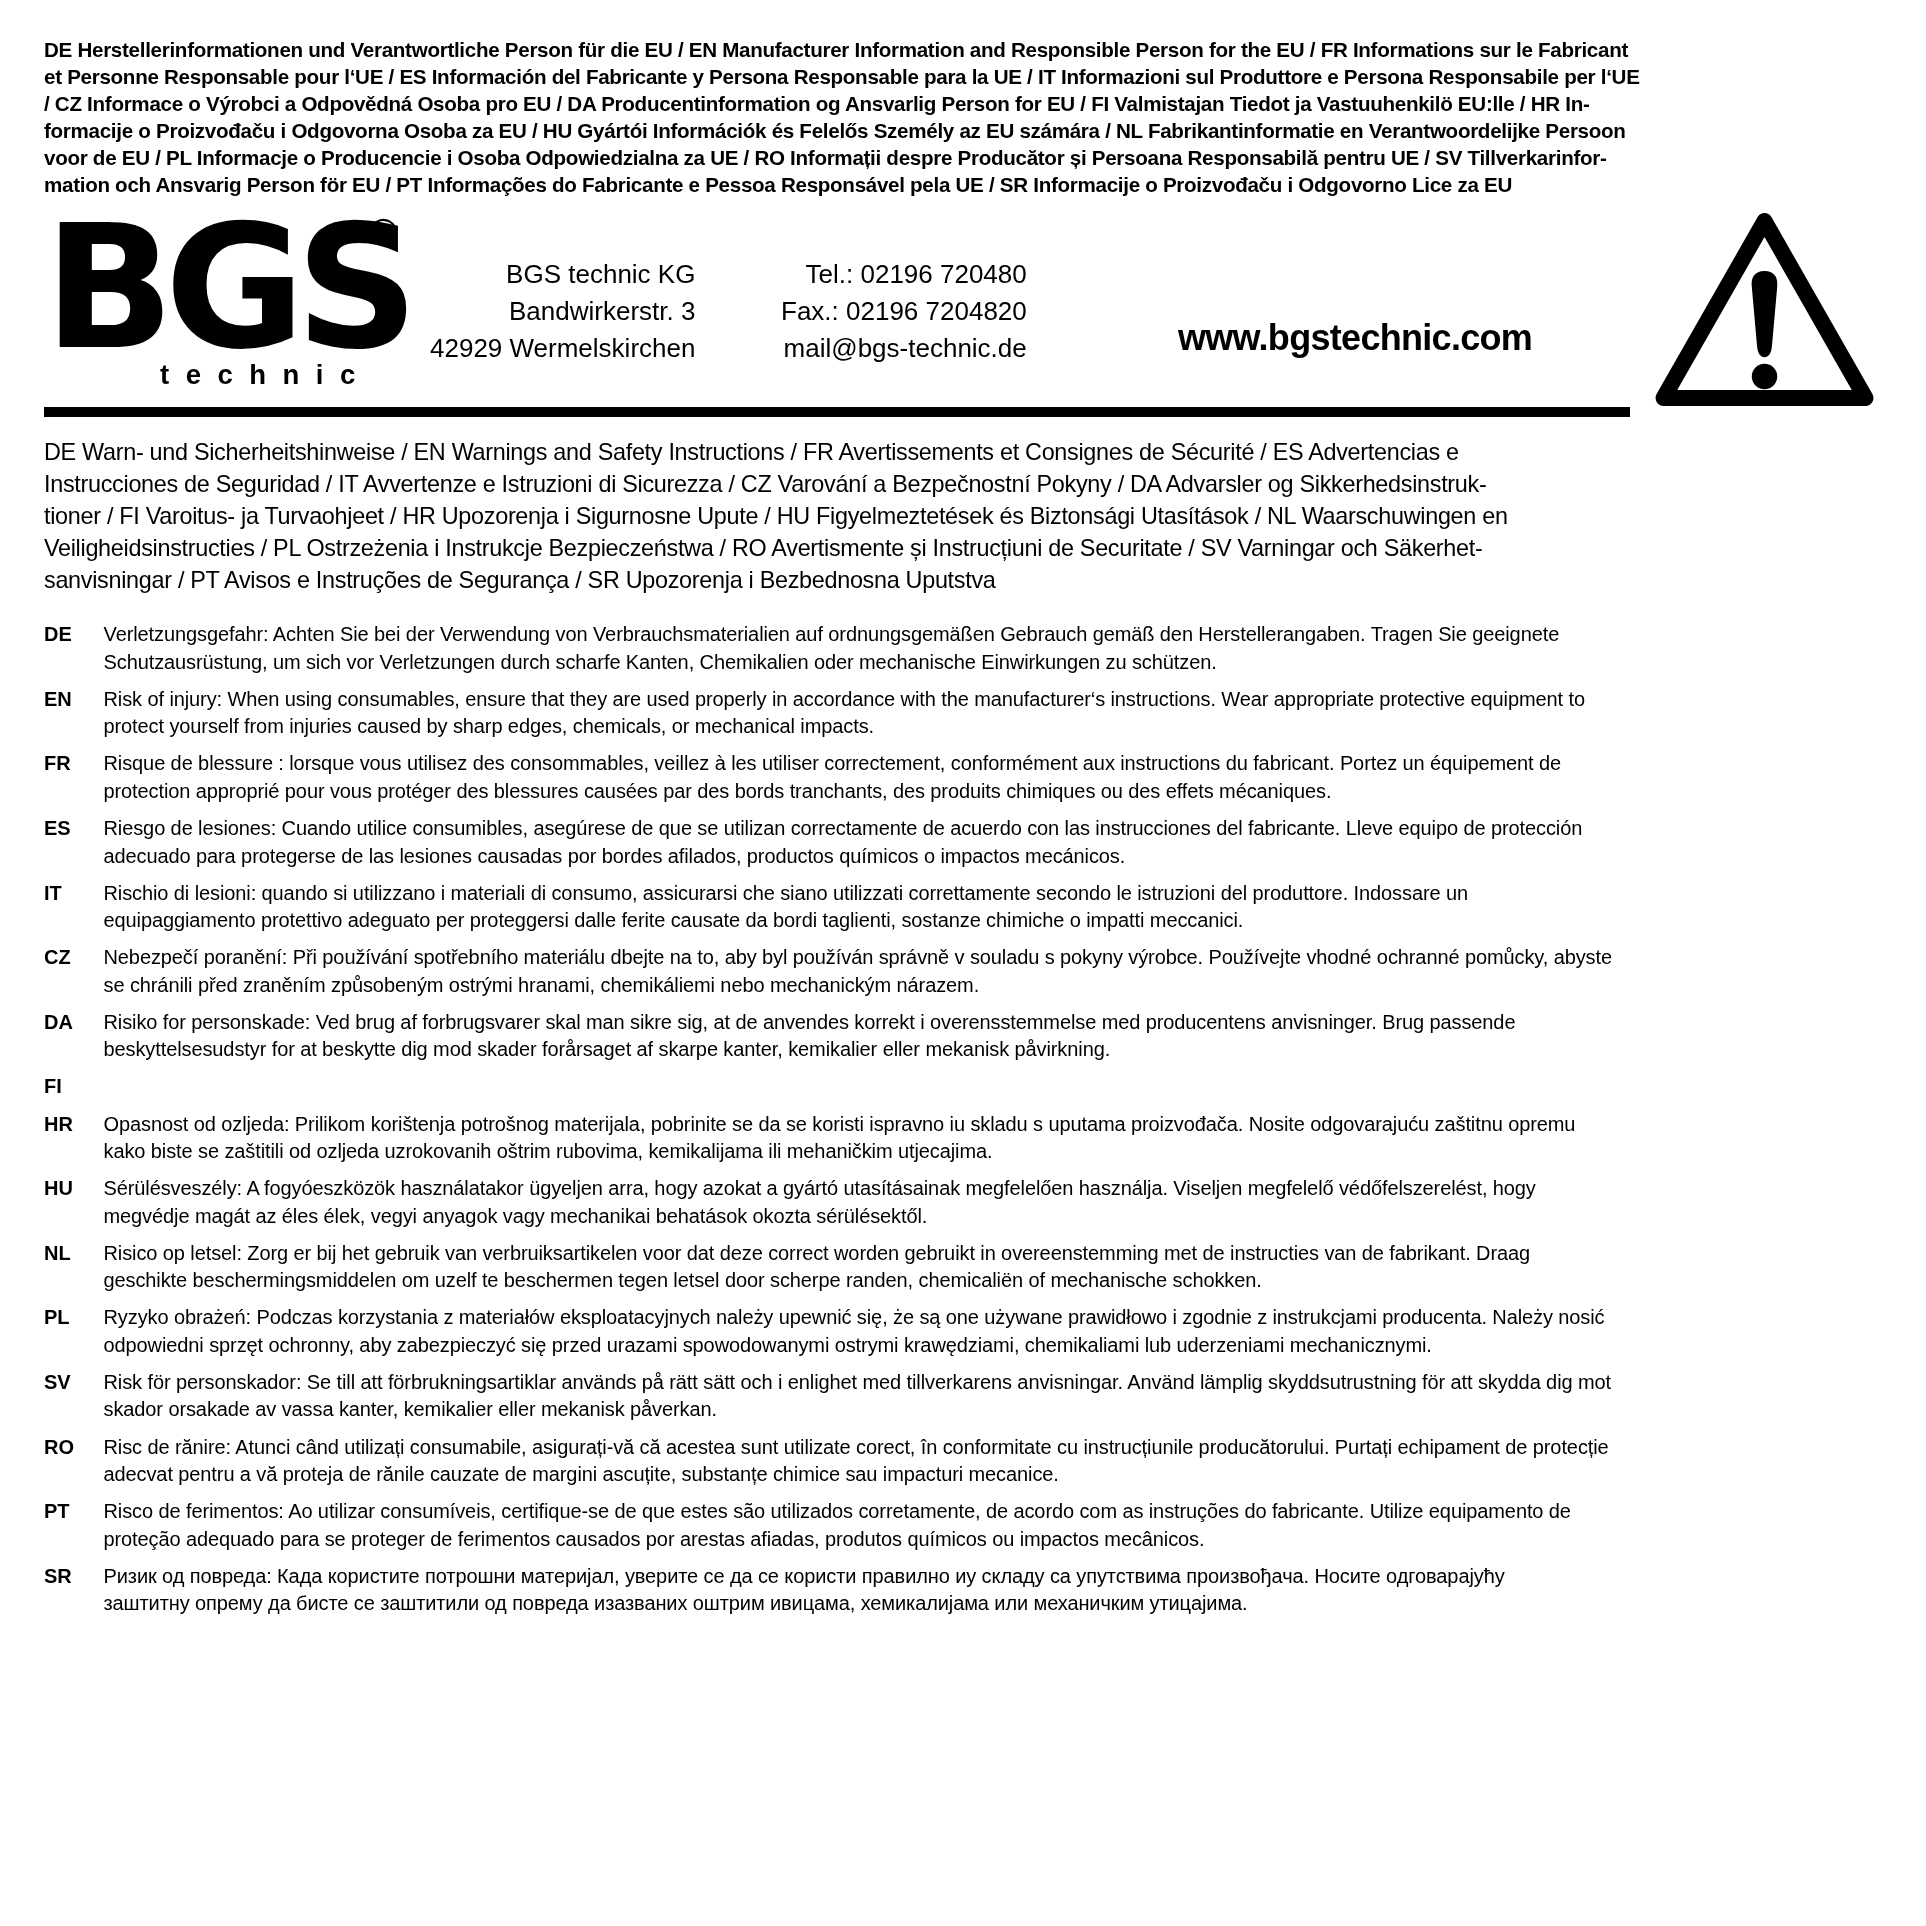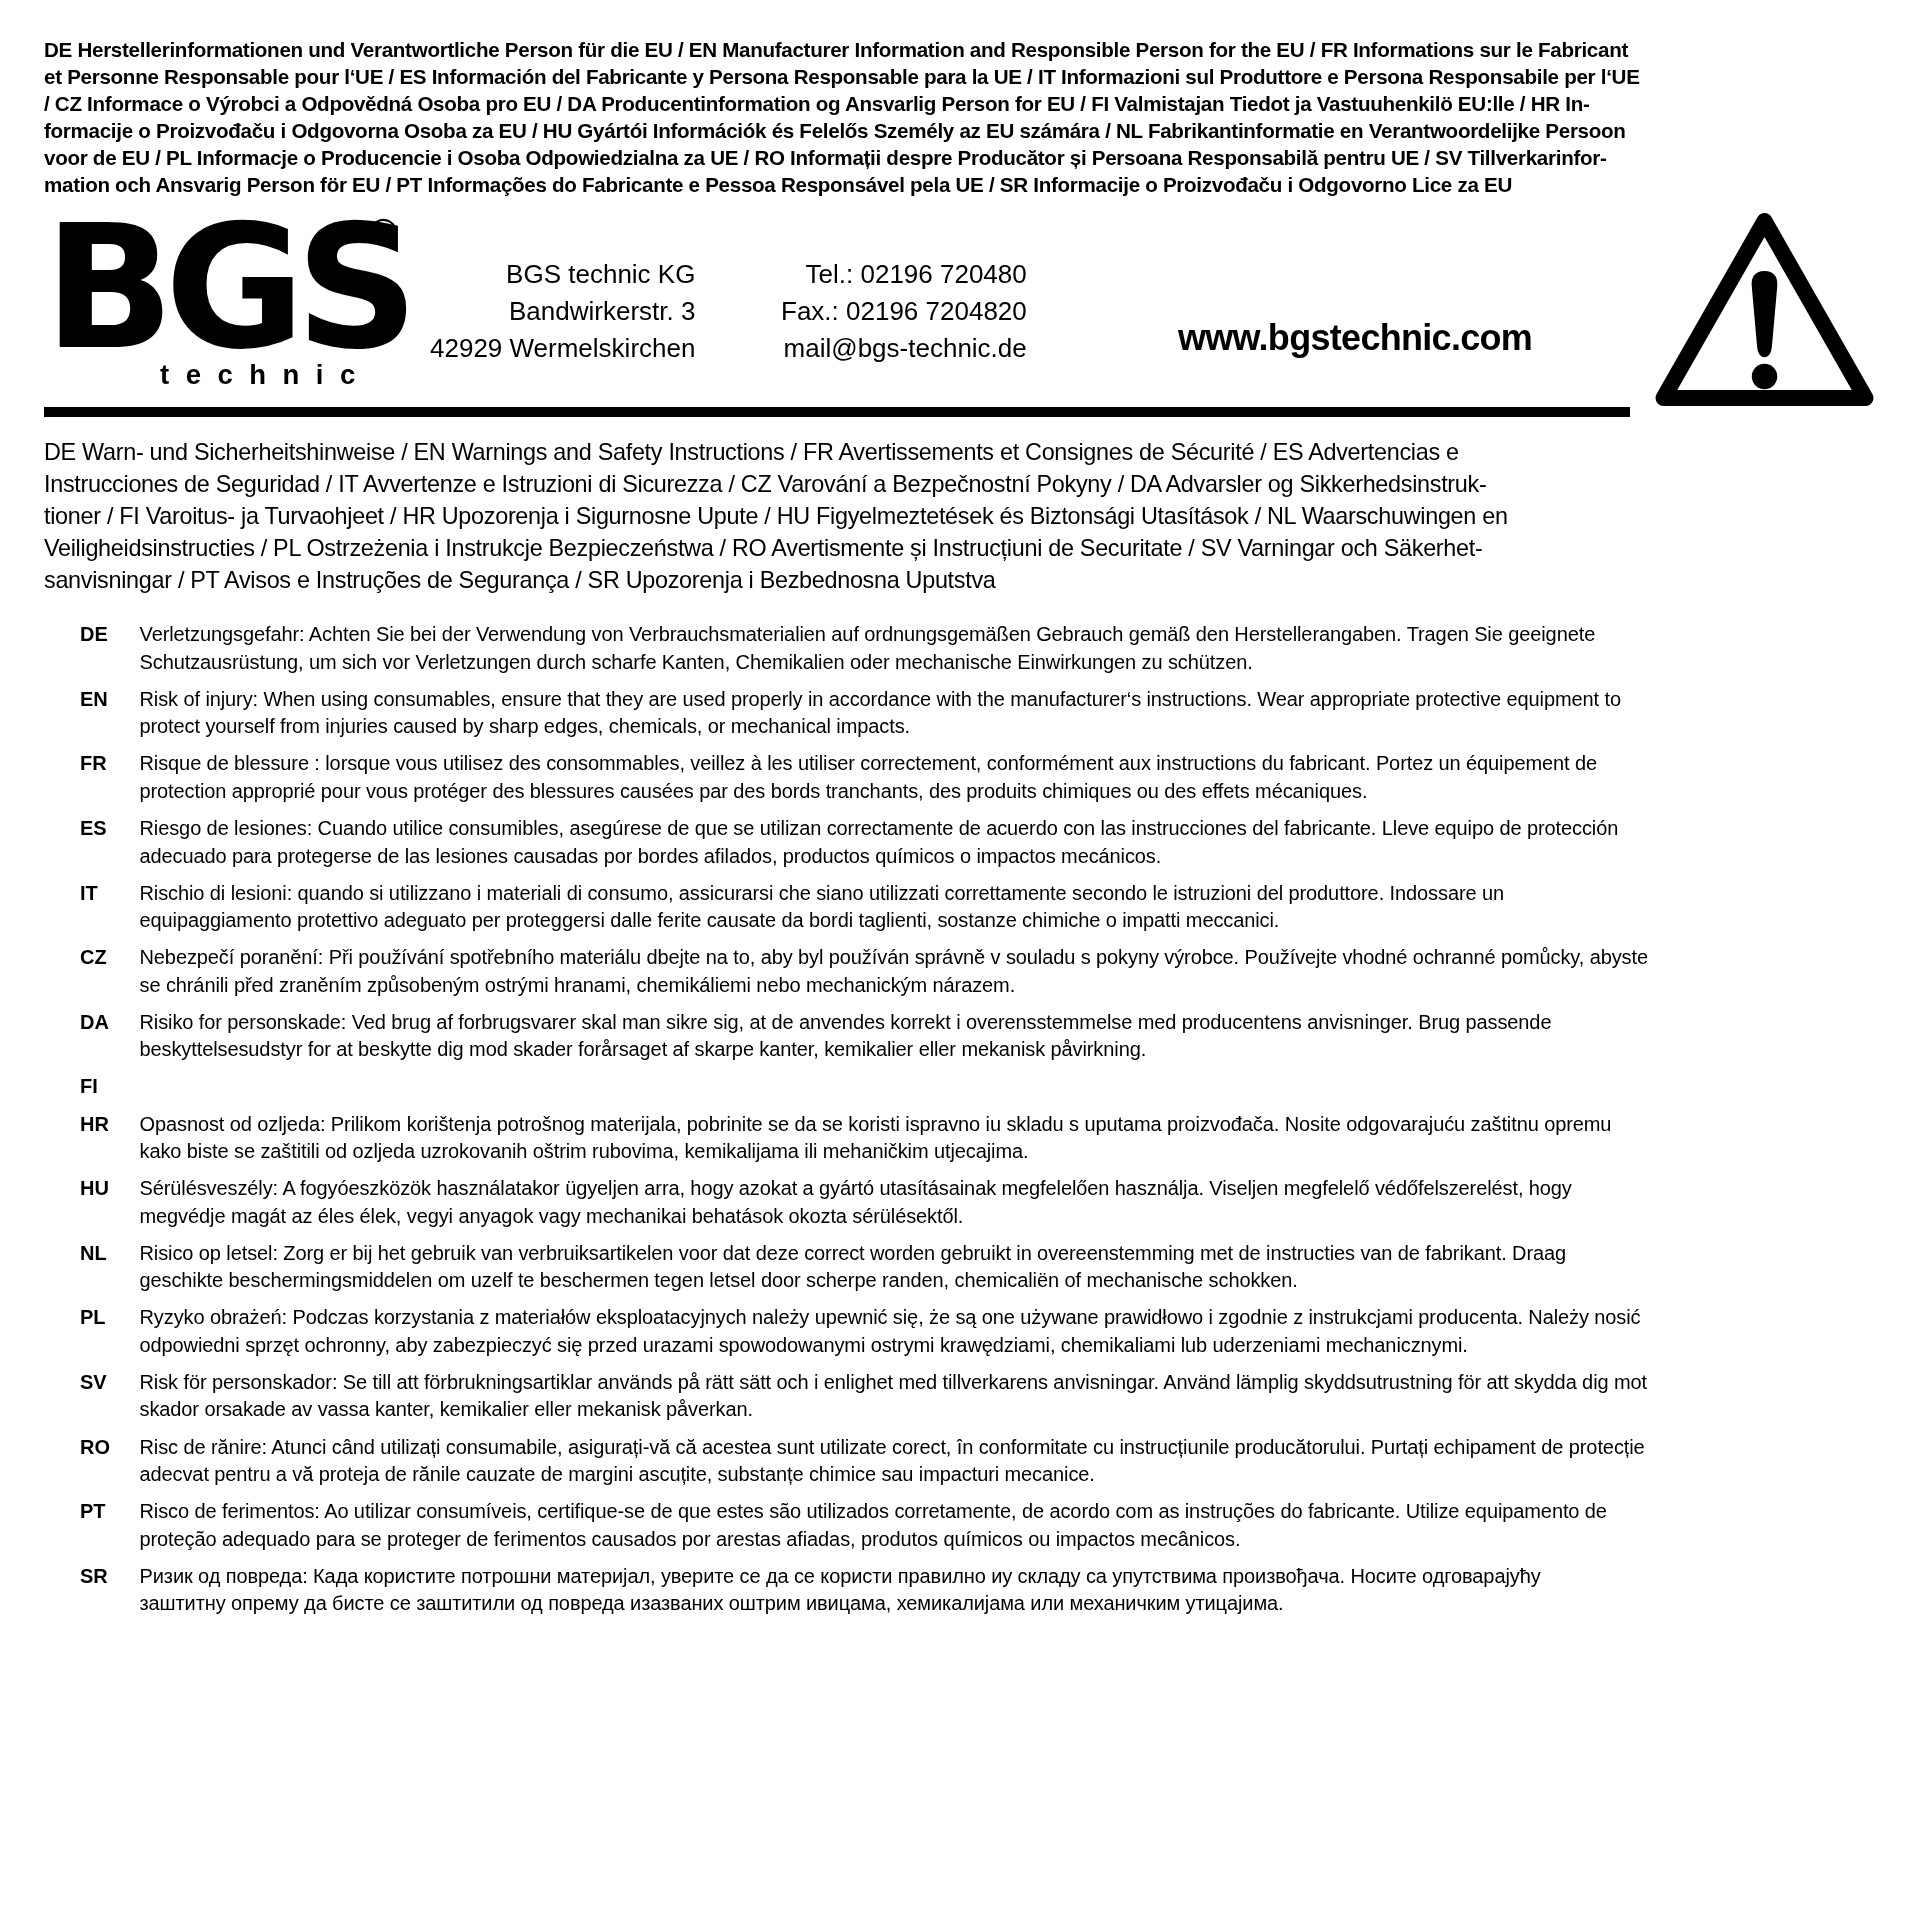--- a/index.html
+++ b/index.html
@@ -110,21 +110,20 @@
     letter-spacing: -0.3px;
   }
 
   
   .items {
     margin: 25px 44px 0 44px;
   }
   .item {
     display: flex;
     margin-bottom: 9.6px;
-    margin-left: 36px;
   }
   .item-code {
     width: 43px;
     flex-shrink: 0;
     font-weight: bold;
     font-size: 20px;
     line-height: 27.5px;
     margin-right: 16.5px;
   }
   .item-text {

